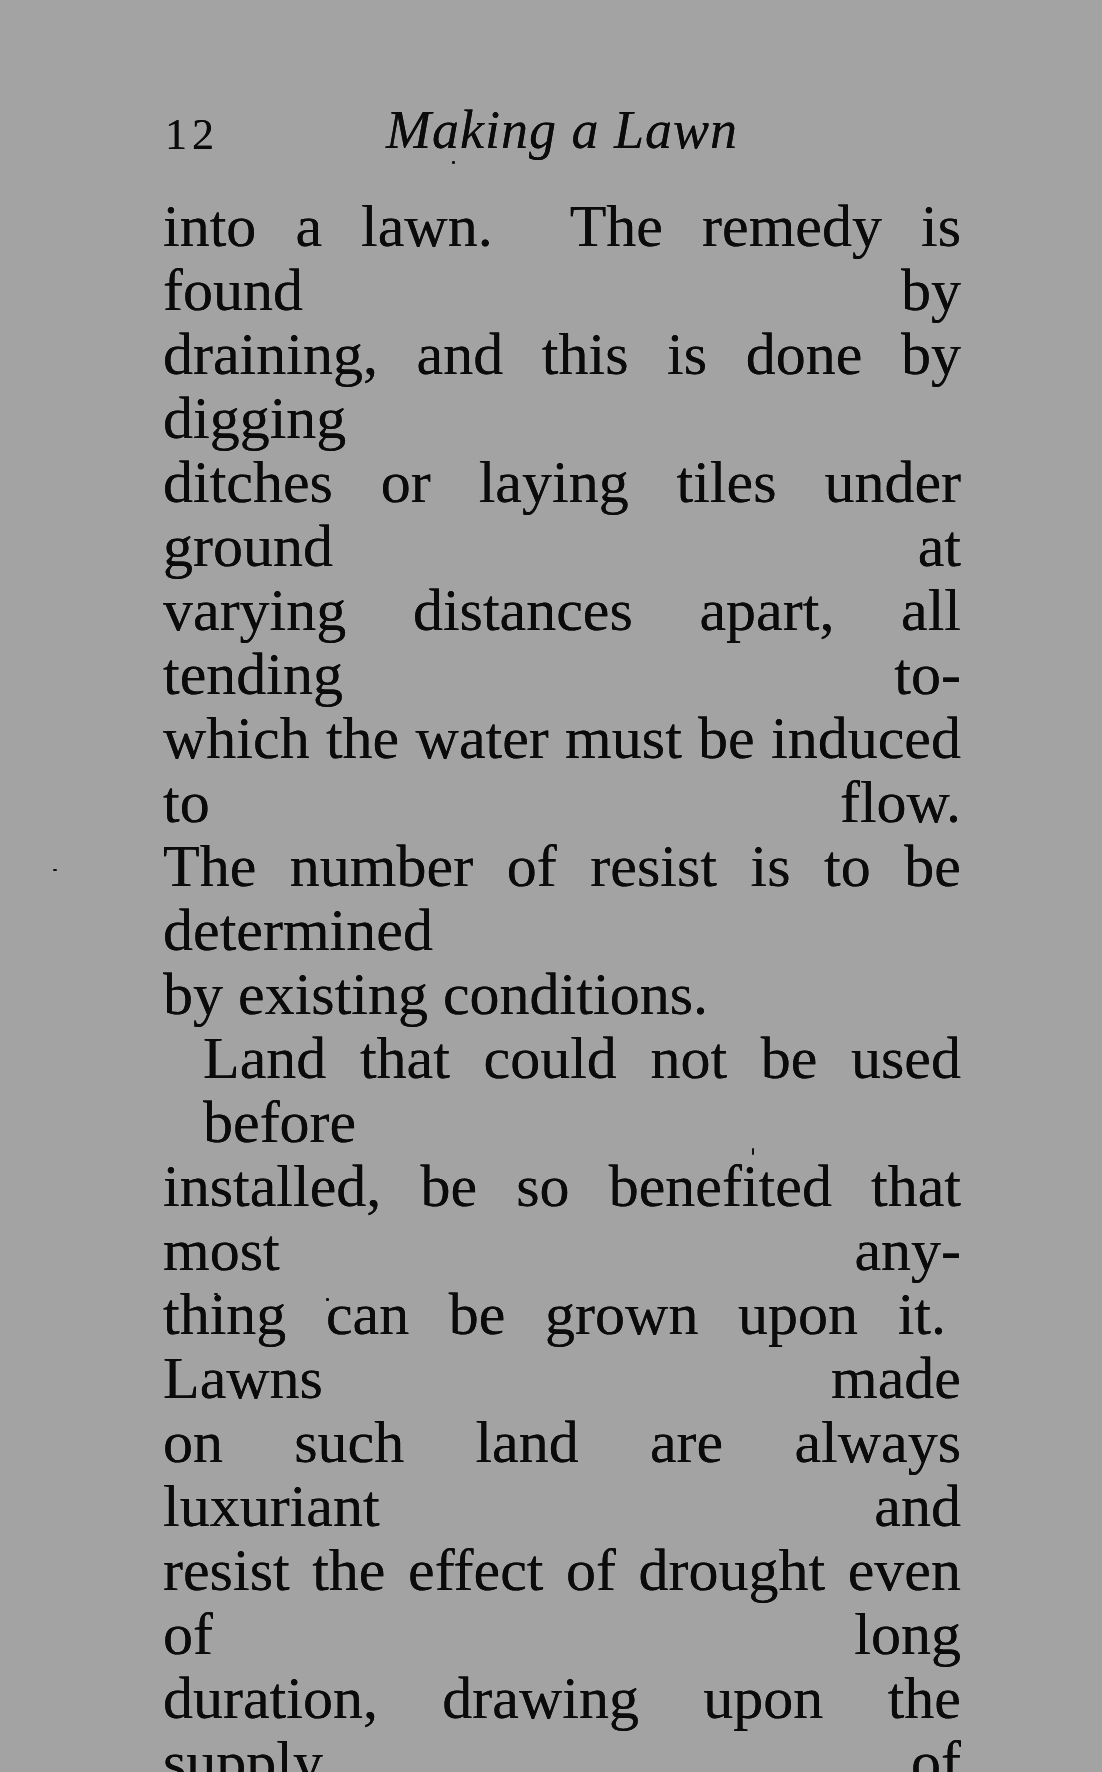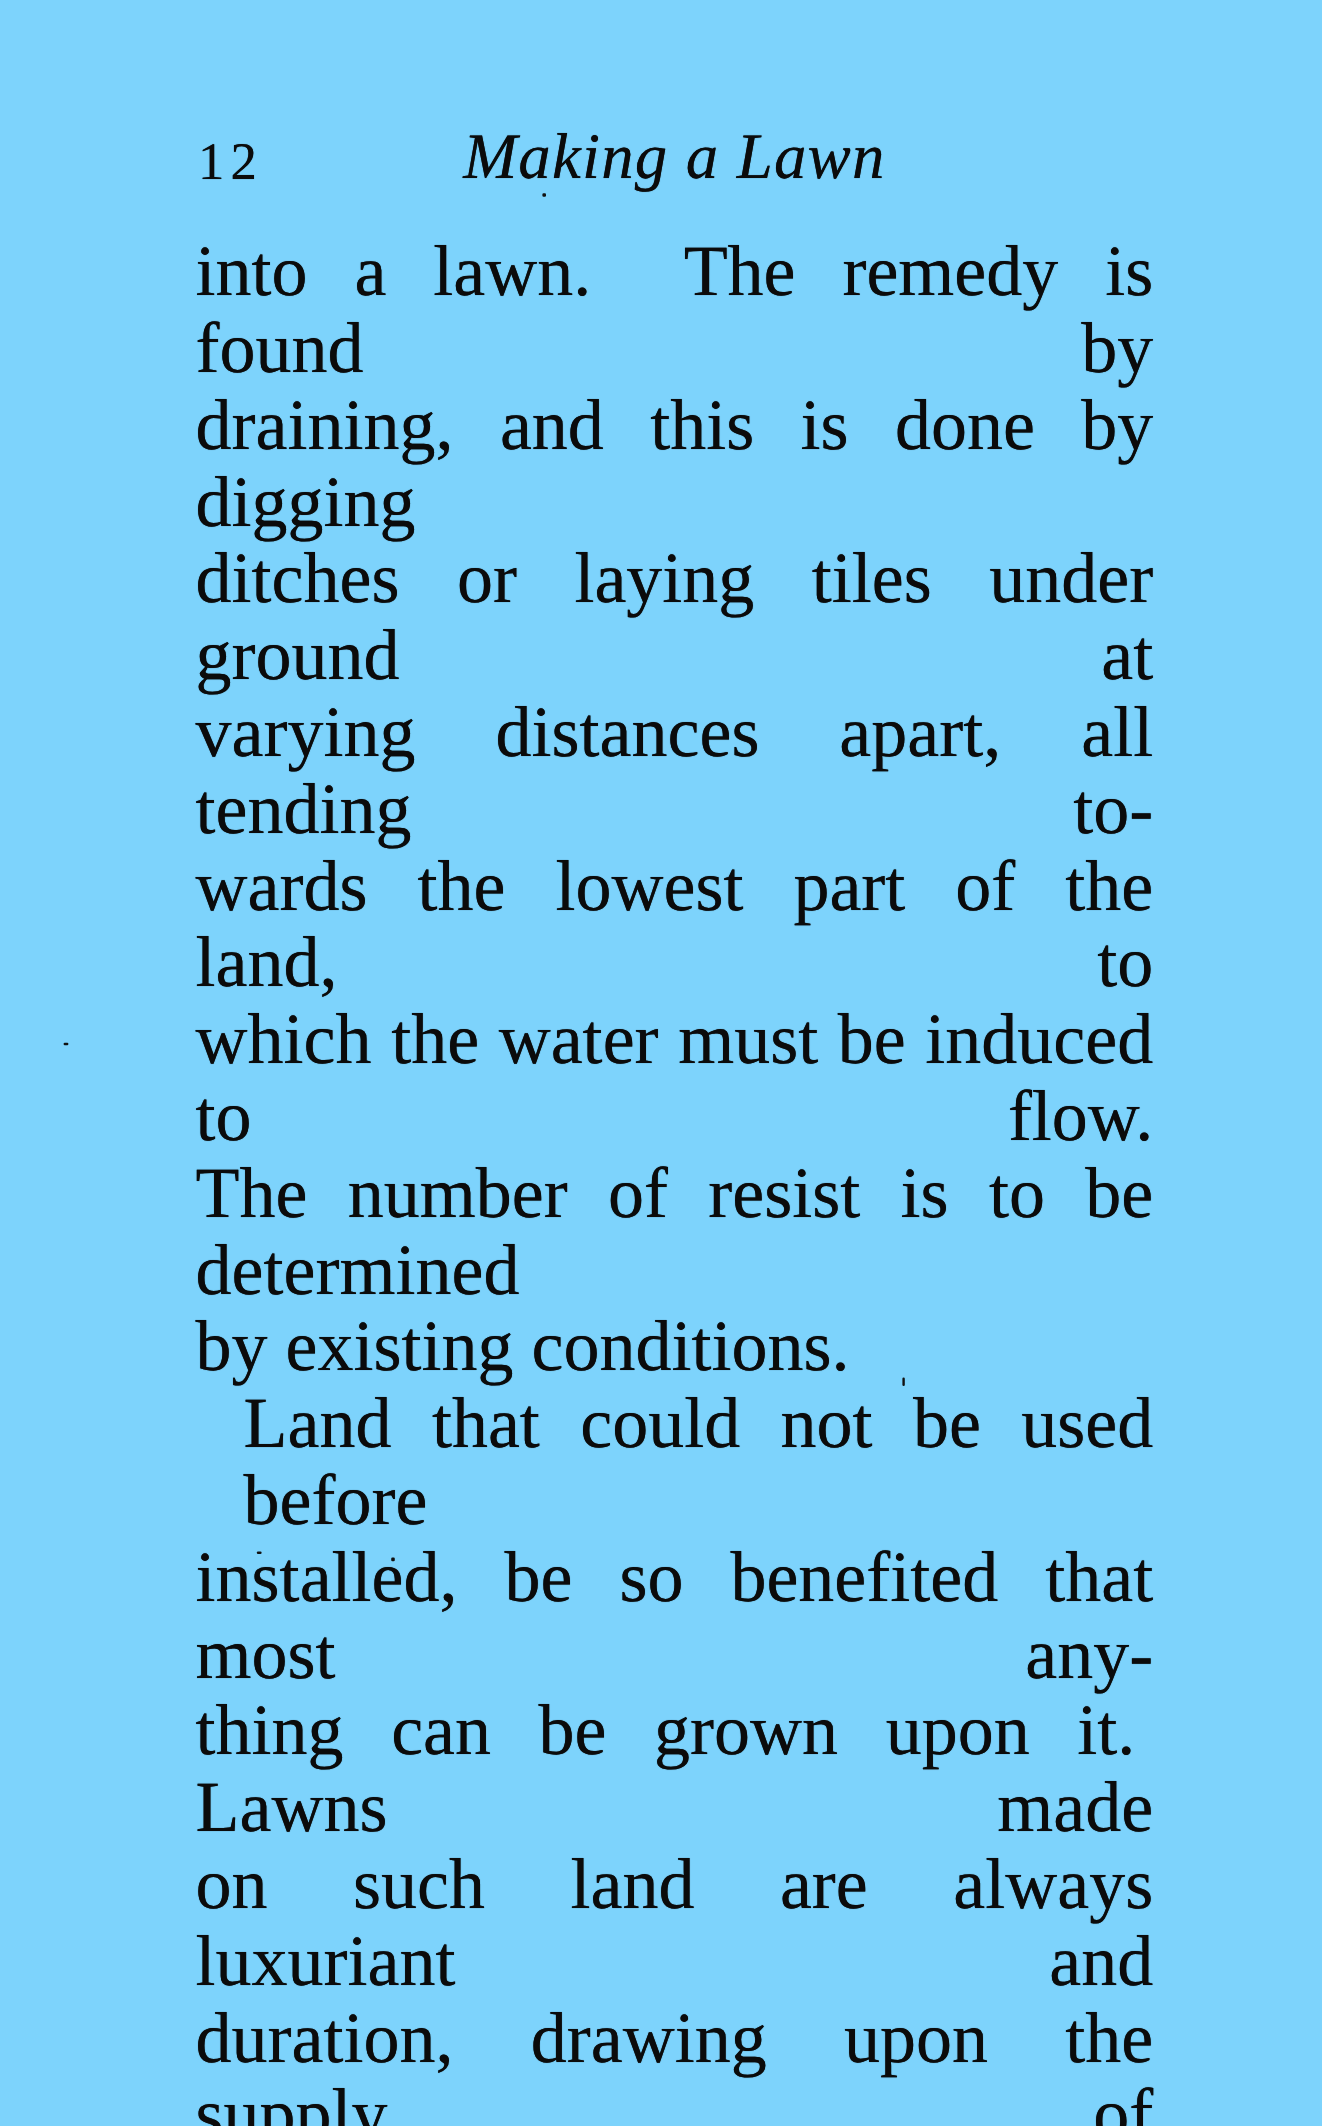--- a/index.html
+++ b/index.html
@@ -4,21 +4,21 @@
 <style>
   html, body {
     margin: 0;
     padding: 0;
     background: #ffffff;
   }
   .page {
     position: relative;
     width: 1102px;
     height: 1772px;
-    background: #7dd3fc;
+    background: #a3a3a3;
     overflow: hidden;
     font-family: "Liberation Serif", "DejaVu Serif", serif;
     color: #0b0b0b;
   }
   
   .pagenum {
     position: absolute;
     left: 165px;
     top: 113px;
     font-size: 44px;
@@ -81,29 +81,29 @@
   <div class="title-wrap">
     <span class="running-title">Making a Lawn</span>
   </div>
 
   <main class="textblock">
 
     <div class="line">into a lawn.&nbsp; The remedy is found by</div>
     <div class="line">draining, and this is done by digging</div>
     <div class="line">ditches or laying tiles under ground at</div>
     <div class="line">varying distances apart, all tending to-</div>
-    <div class="line">wards the lowest part of the land, to</div>
     <div class="line">which the water must be induced to flow.</div>
     <div class="line">The number of resist is to be determined</div>
     <div class="line lastline">by existing conditions.</div>
 
     <div class="line indent">Land that could not be used before</div>
     <div class="line">installed, be so benefited that most any-</div>
     <div class="line">thing can be grown upon it.&nbsp; Lawns made</div>
     <div class="line">on such land are always luxuriant and</div>
+    <div class="line">resist the effect of drought even of long</div>
     <div class="line">duration, drawing upon the supply of</div>
     <div class="line lastline">surface.</div>
   </main>
 
   <div class="speck" style="left:452px; top:161px; width:3px; height:3px;"></div>
   <div class="speck" style="left:752px; top:1148px; width:2px; height:7px;"></div>
   <div class="speck" style="left:53px;  top:869px; width:4px; height:2px;"></div>
   <div class="speck" style="left:214px; top:1293px; width:4px; height:2px;"></div>
   <div class="speck" style="left:326px; top:1298px; width:3px; height:3px;"></div>
 

